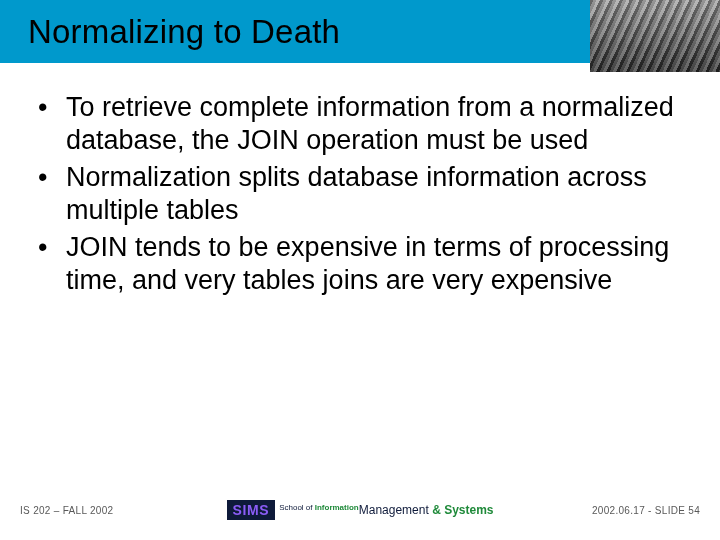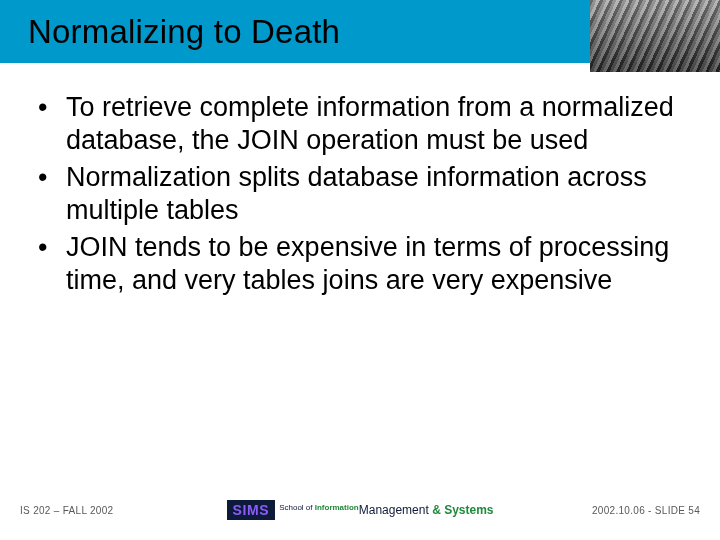--- a/index.html
+++ b/index.html
@@ -162,16 +162,16 @@
       <span class="sims-block">SIMS</span>
       <span class="sims-text">
         <span class="line1">
           <span>School of </span><b>Information</b>
         </span>
         <span class="line2">
           <span>Management </span><span class="amp">&amp; </span><b>Systems</b>
         </span>
       </span>
     </div>
-    <div class="footer-right">2002.10.06 - SLIDE 54</div>
+    <div class="footer-right">2002.06.17 - SLIDE 54</div>
   </div>
 
 </div>
 
 </body></html>

